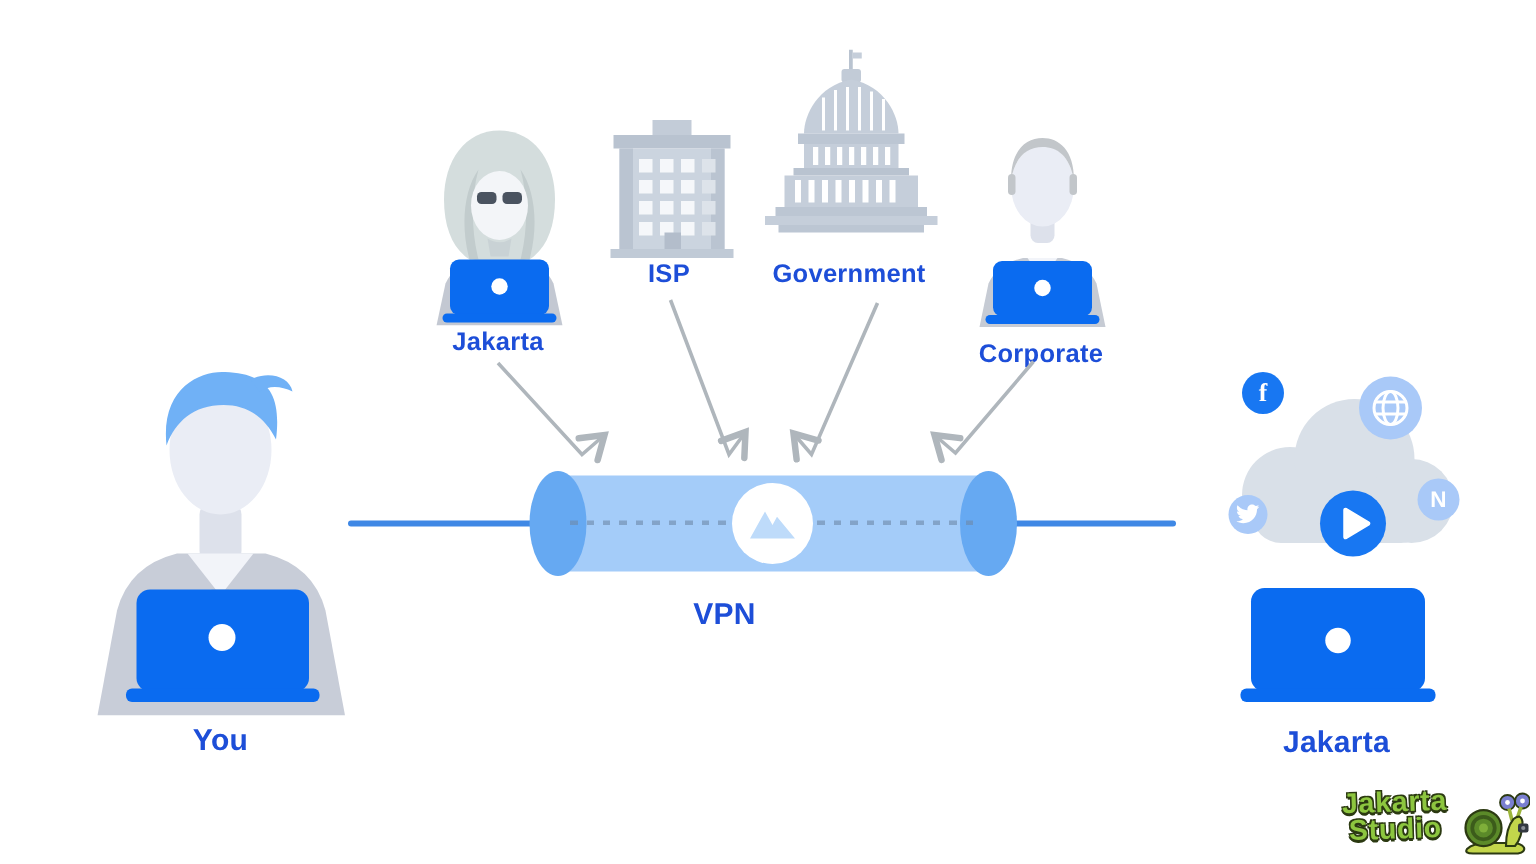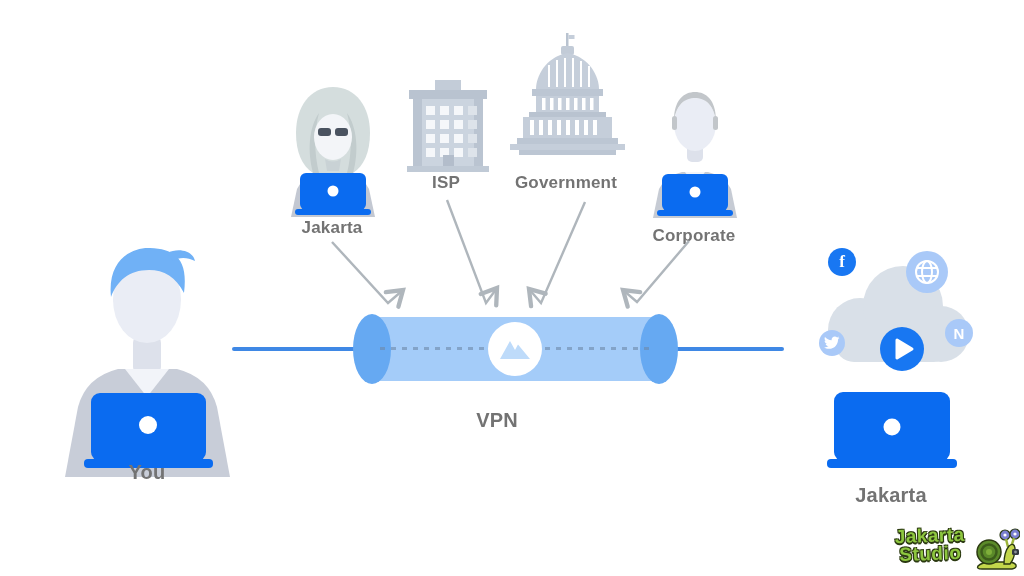--- a/index.html
+++ b/index.html
@@ -3,21 +3,21 @@
 <meta charset="utf-8">
 <style>
   html,body{margin:0;padding:0;background:#fff;}
   .stage{
     position:relative;width:1024px;height:576px;overflow:hidden;
     background:#ffffff;font-family:"Liberation Sans",sans-serif;
   }
   .abs{position:absolute;}
   .label{
     position:absolute;transform:translateX(-50%);
-    color:#737373;font-weight:bold;white-space:nowrap;
+    color:#1d4ed8;font-weight:bold;white-space:nowrap;
     letter-spacing:0.2px;
   }
   .label.small{font-size:17px;}
   .label.big{font-size:20px;}
   
   .laptop{position:absolute;}
   .laptop .lid{
     position:absolute;inset:0;background:#0a6bf0;border-radius:9px;
   }
   .laptop .dot{
@@ -92,21 +92,21 @@
     <polygon points="86,148 98,148 101,164 92,174 83,164" fill="#aeb4c2"></polygon>
     <ellipse cx="92" cy="55" rx="34" ry="43" fill="#eaedf5"></ellipse>
     <path d="M56,52 C52,14 78,2 95,3 C122,4 133,16 129,48 C121,32 109,25 94,25 C74,25 62,36 56,52 Z" fill="#70b1f6"></path>
     <path d="M112,8 C124,2 138,6 140,16 C132,12 124,12 118,16 Z" fill="#70b1f6"></path>
     <g>
       <rect x="36" y="148" width="115" height="68" rx="9" fill="#0a6bf0"></rect>
       <rect x="29" y="214" width="129" height="9" rx="4" fill="#0a6bf0"></rect>
       <circle cx="93" cy="180" r="9" fill="#ffffff"></circle>
     </g>
   </svg>
-  <div class="label big" style="left:147px;top:461px;text-align:right;">You</div>
+  <div class="label big" style="left:147px;top:483px;text-align:right;">You</div>
 
   <svg class="abs" style="left:283px;top:85px;" width="100" height="132" viewBox="0 0 100 132">
     <path d="M8,132 L14,104 Q20,91 36,87 L64,87 Q80,91 86,104 L92,132 Z" fill="#c3c8d2"></path>
     <path d="M50,2 C27,2 13,22 13,48 C13,67 19,81 30,88 L70,88 C81,81 87,67 87,48 C87,22 73,2 50,2 Z" fill="#d4dddd"></path>
     <path d="M30,88 C24,66 26,42 36,28 C31,46 31,68 36,88 Z" fill="#c2cccd"></path>
     <path d="M70,88 C76,66 74,42 64,28 C69,46 69,68 64,88 Z" fill="#c2cccd"></path>
     <ellipse cx="50" cy="52" rx="19" ry="23" fill="#f3f5f8"></ellipse>
     <rect x="35" y="43" width="13" height="8" rx="3" fill="#4a5360"></rect>
     <rect x="52" y="43" width="13" height="8" rx="3" fill="#4a5360"></rect>
     <path d="M42,74 Q50,79 58,74 L56,86 L44,86 Z" fill="#c9d2d5"></path>
@@ -209,21 +209,21 @@
   <div class="net-line"></div>
   <div class="tunnel-body"></div>
   <div class="tunnel-dash"></div>
   <div class="tunnel-cap" style="left:353px;"></div>
   <div class="tunnel-cap" style="left:640px;"></div>
   <div class="tunnel-logo">
     <svg width="54" height="54" viewBox="0 0 54 54">
       <path d="M12,37 L22,19 L27,28 L30,22.5 L42,37 Z" fill="#bedbfa"></path>
     </svg>
   </div>
-  <div class="label big" style="left:497px;top:399px;margin-top:10px;">VPN</div>
+  <div class="label big" style="left:483px;top:399px;">VPN</div>
 
   <svg class="abs" style="left:815px;top:258px;z-index:5;" width="160" height="118" viewBox="0 0 160 118">
     <circle cx="45" cy="72" r="32" fill="#d9e0e8"></circle>
     <circle cx="88" cy="48" r="40" fill="#d9e0e8"></circle>
     <circle cx="126" cy="76" r="28" fill="#d9e0e8"></circle>
     <rect x="20" y="66" width="118" height="38" rx="19" fill="#d9e0e8"></rect>
   </svg>
   <div class="badge dark" style="left:828px;top:248px;width:28px;height:28px;font-size:17px;font-family:'Liberation Serif',serif;">f</div>
   <div class="badge light" style="left:906px;top:251px;width:42px;height:42px;">
     <svg width="30" height="30" viewBox="0 0 30 30" fill="none" stroke="#ffffff" stroke-width="2">

